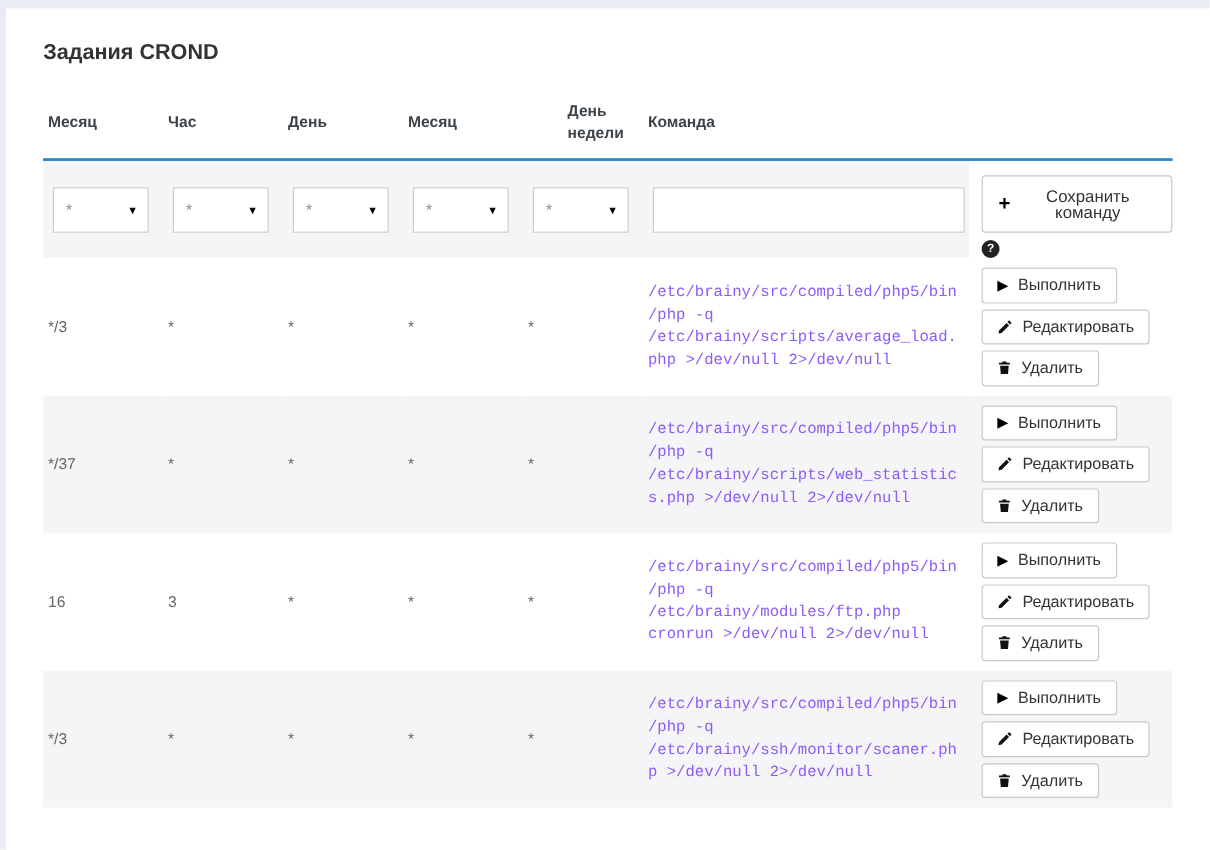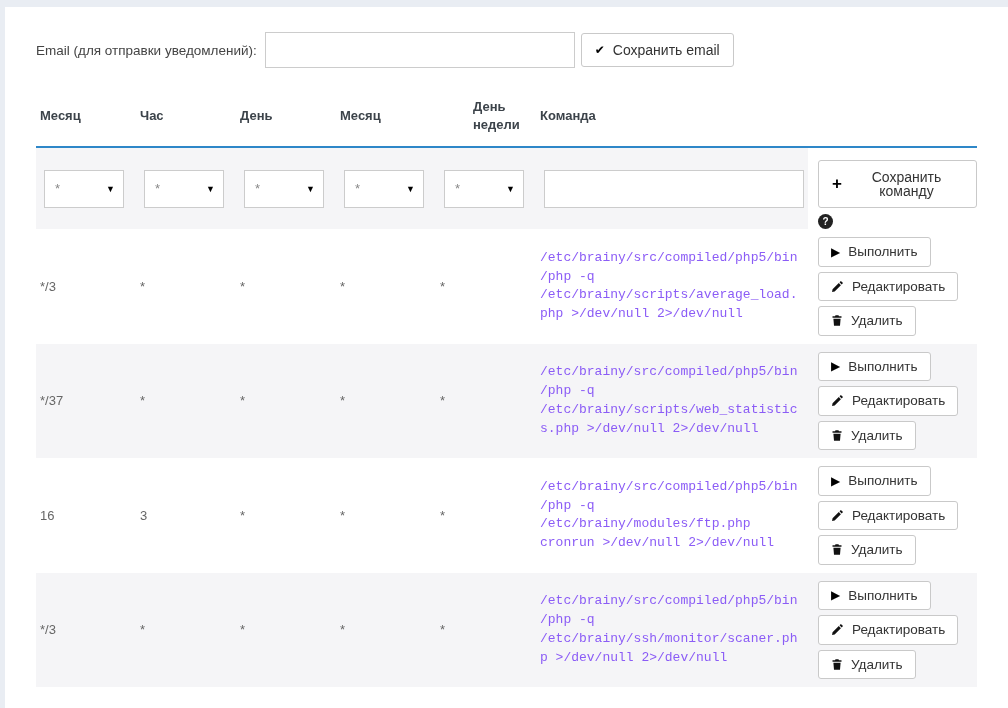--- a/index.html
+++ b/index.html
@@ -93,29 +93,22 @@
   tr.data-row td.cmd { color:#8b5cf6; line-height:1.45; padding-right:10px; word-break:break-word;font-family:Liberation Mono, monospace; }
   tr.data-row td.actions { padding:8px 0 8px 10px; }
   .action-stack { display:flex; flex-direction:column; align-items:flex-start; gap:5px; }
   .action-stack .btn { font-size:13.5px; padding:7px 12px; }
 </style>
 </head>
 <body>
 
 <div class="content">
 
-
-  <div class="email-row">
-    <span class="email-label">Email (для отправки уведомлений):</span>
-    <input class="email-input" type="text" value="" style="">
-    <button class="btn">
-      <span class="glyph">✔</span>
-      <span>Сохранить email</span>
-    </button>
-  </div>
+  <h1 class="page-title">Задания CROND</h1>
+
 
   <table class="cron">
     <colgroup>
       <col class="c-small">
         <col class="c-small">
         <col class="c-small">
       <col class="c-small">
         <col class="c-small">
         <col class="c-cmd">
         <col class="c-actions">

